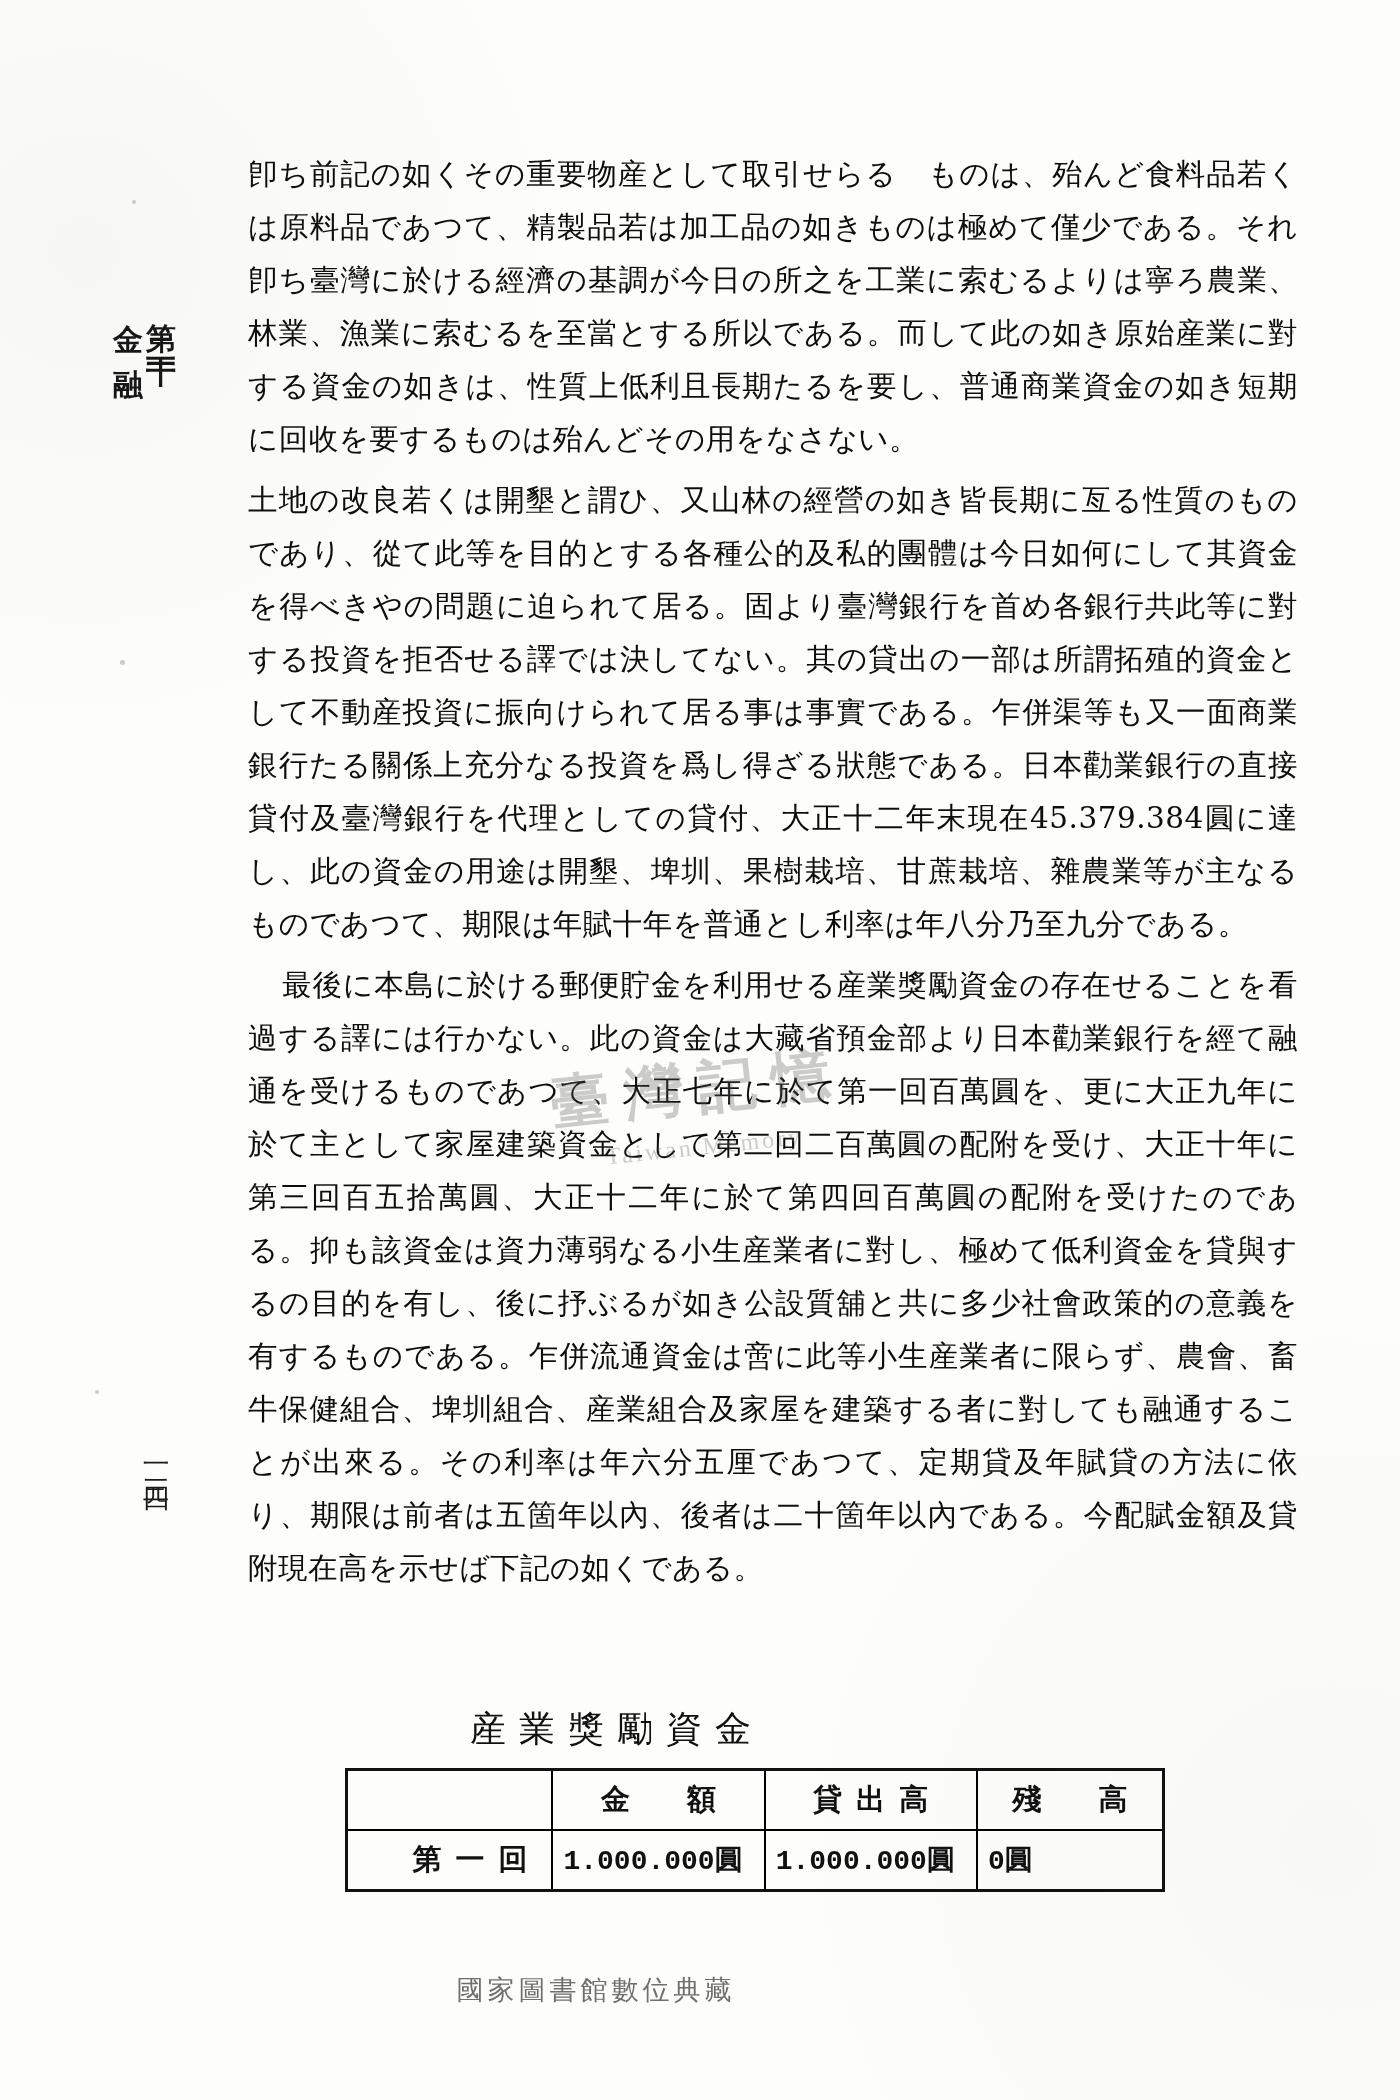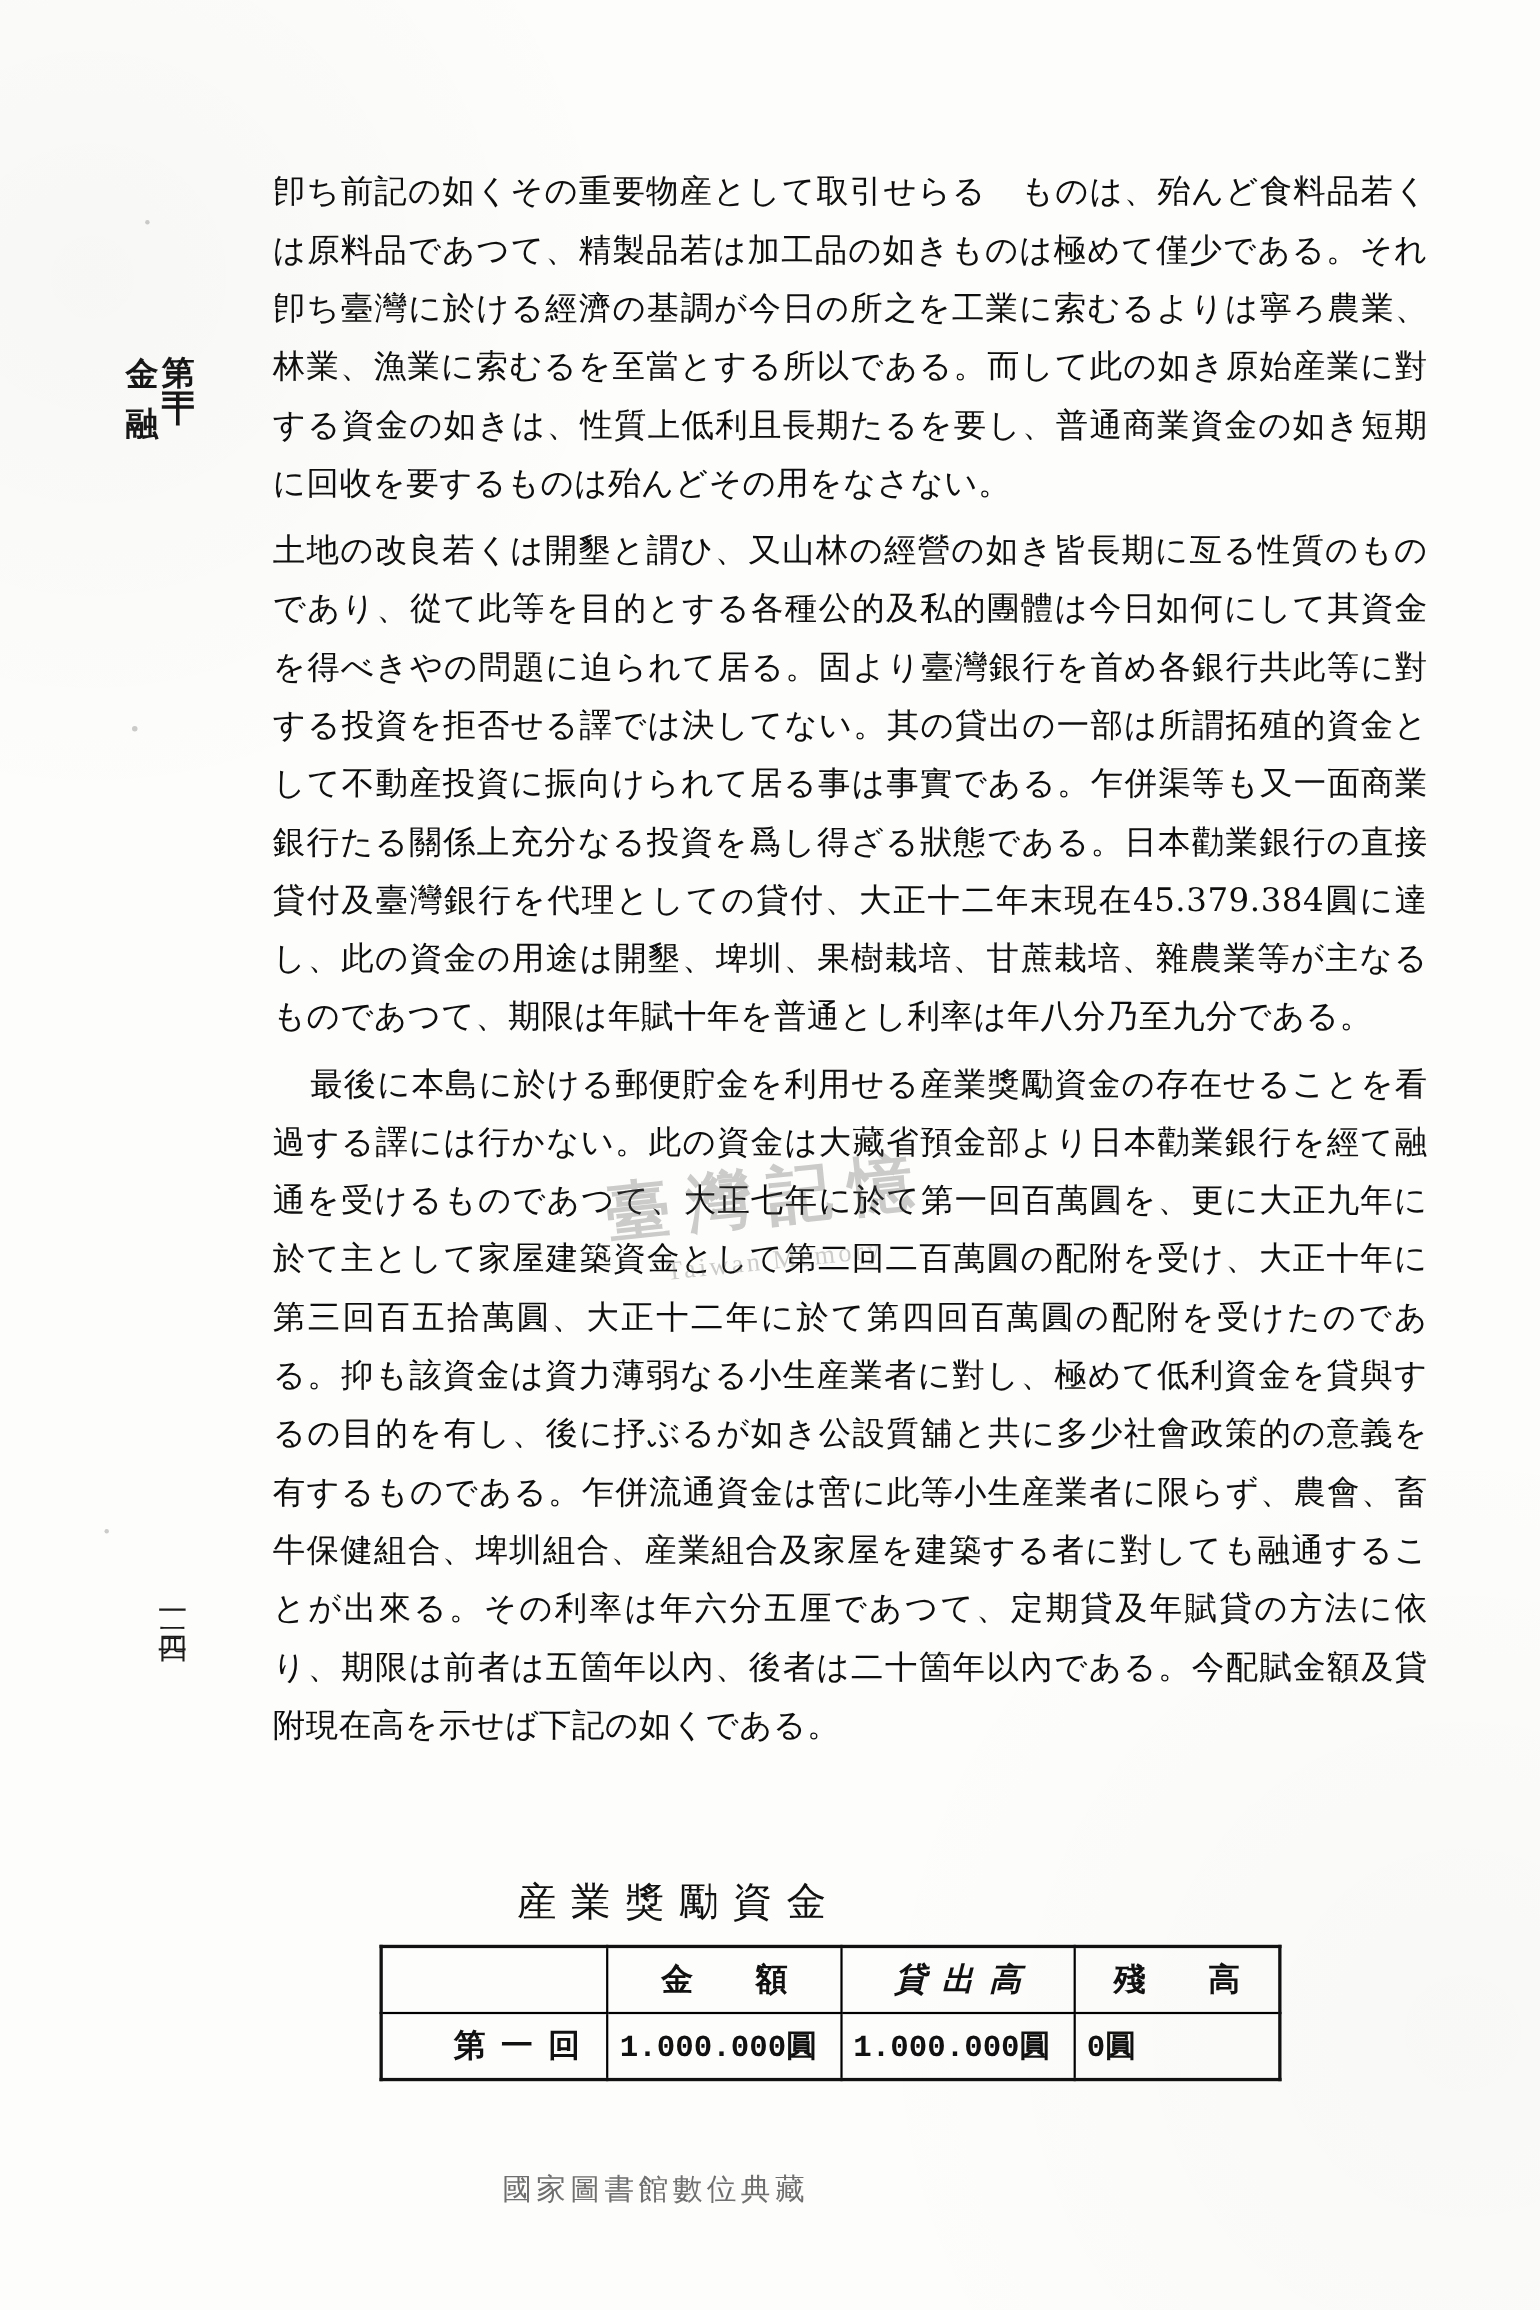--- a/index.html
+++ b/index.html
@@ -137,21 +137,21 @@
   .fund-table td.num {
     letter-spacing: 0px;
     font-size: 28px;
     font-family: Liberation Mono, monospace;
   }
   .fund-table th.blank {
     border-top: 0;
     border-left: 0;
   }
   .col-amt { width: 200px; }
-  .col-lent { width: 200px; font-style: italic; }
+  .col-lent { width: 200px; }
   .col-bal { width: 180px; }
 
   
   .watermark {
     position: absolute;
     left: 700px;
     top: 1105px;
     transform: translate(-50%, -50%) rotate(-6deg);
     text-align: center;
     color: rgba(90, 90, 90, 0.30);

